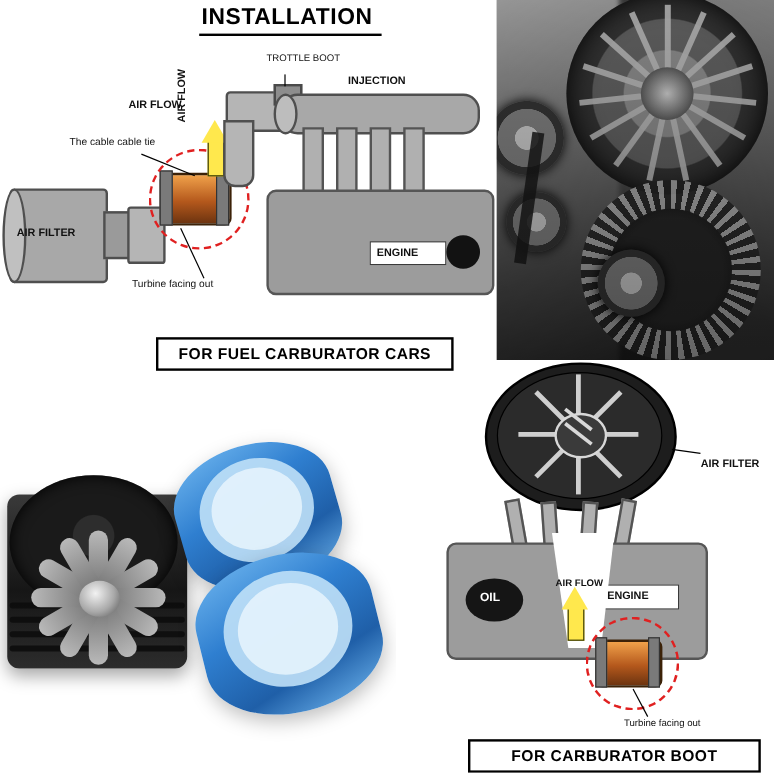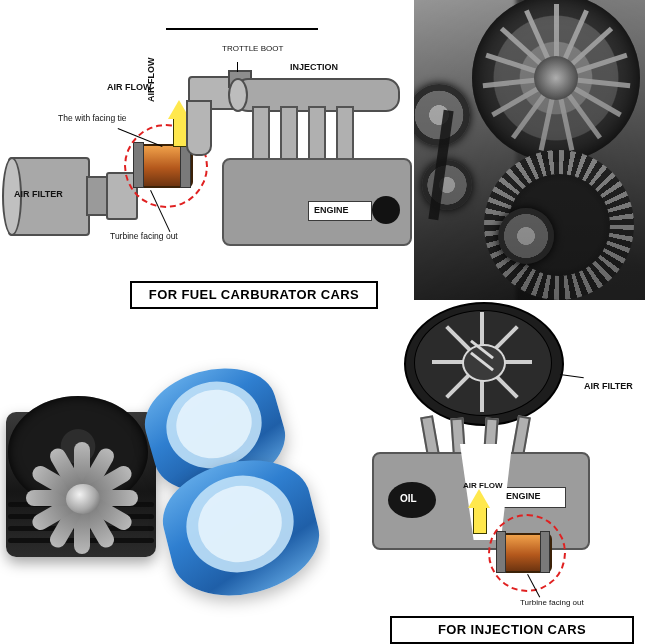--- a/index.html
+++ b/index.html
@@ -80,20 +80,21 @@
 
   .dashed-circle{position:absolute;border:2px dashed #e02020;border-radius:50%;}
 
   .leader{position:absolute;background:#000;height:1px;transform-origin:0 0;}
 </style>
 </head>
 <body>
 
 <div class="stage">
 
+  <div class="lbl" id="title">INSTALLATION</div>
   <div class="abs" id="title-underline"></div>
 
   <div class="abs" id="photo-engine">
     <div class="blur1"></div>
     <div class="blur2"></div>
     <div class="fan">
       <div class="blade" style="transform:rotate(0deg)"></div>
       <div class="blade" style="transform:rotate(24deg)"></div>
       <div class="blade" style="transform:rotate(48deg)"></div>
       <div class="blade" style="transform:rotate(72deg)"></div>
@@ -153,21 +154,21 @@
     <div class="abs" style="left:280px;top:106px;width:14px;height:56px;background:#b0b0b0;border:2px solid #545454;border-radius:0 0 6px 6px;"></div>
     <div class="abs" style="left:308px;top:106px;width:14px;height:56px;background:#b0b0b0;border:2px solid #545454;border-radius:0 0 6px 6px;"></div>
     <div class="abs" style="left:336px;top:106px;width:14px;height:56px;background:#b0b0b0;border:2px solid #545454;border-radius:0 0 6px 6px;"></div>
 
     <div class="abs" style="left:222px;top:158px;width:186px;height:84px;background:#9c9c9c;border:2px solid #565656;border-radius:8px;"></div>
     <div class="abs" style="left:308px;top:201px;width:62px;height:18px;background:#ffffff;border:1.5px solid #3a3a3a;"></div>
     <div class="lbl" style="left:314px;top:205px;font-size:9px;font-weight:bold;">ENGINE</div>
     <div class="abs" style="left:372px;top:196px;width:28px;height:28px;border-radius:50%;background:#121212;"></div>
 
     <div class="leader" style="left:118px;top:128px;width:48px;transform:rotate(22deg);"></div>
-    <div class="lbl" style="left:58px;top:113px;font-size:8.5px;">The with facing tie</div>
+    <div class="lbl" style="left:58px;top:113px;font-size:8.5px;">The cable cable tie</div>
 
     <div class="leader" style="left:151px;top:190px;width:46px;transform:rotate(65deg);"></div>
     <div class="lbl" style="left:110px;top:231px;font-size:8.5px;">Turbine facing out</div>
 
     <div class="leader" style="left:238px;top:62px;width:10px;transform:rotate(90deg);"></div>
 
     <div class="cap" id="cap-fuel">FOR FUEL CARBURATOR CARS</div>
   </div>
 
   <div class="abs" id="photo-turbine">
@@ -242,16 +243,16 @@
 
     <div class="abs" style="left:496px;top:533px;width:52px;height:36px;border-radius:6px;
                 background:linear-gradient(180deg,#f0a14a,#b4581c 55%,#6d3410);border:2px solid #3c2208;"></div>
     <div class="abs" style="left:496px;top:531px;width:8px;height:40px;background:#7a7a7a;border:1px solid #333;"></div>
     <div class="abs" style="left:540px;top:531px;width:8px;height:40px;background:#7a7a7a;border:1px solid #333;"></div>
     <div class="dashed-circle" style="left:488px;top:514px;width:74px;height:74px;"></div>
 
     <div class="leader" style="left:528px;top:574px;width:26px;transform:rotate(62deg);"></div>
     <div class="lbl" style="left:520px;top:598px;font-size:8px;">Turbine facing out</div>
 
-    <div class="cap" id="cap-carb">FOR INJECTION CARS</div>
+    <div class="cap" id="cap-carb">FOR CARBURATOR BOOT</div>
   </div>
 
 </div>
 
 </body></html>

